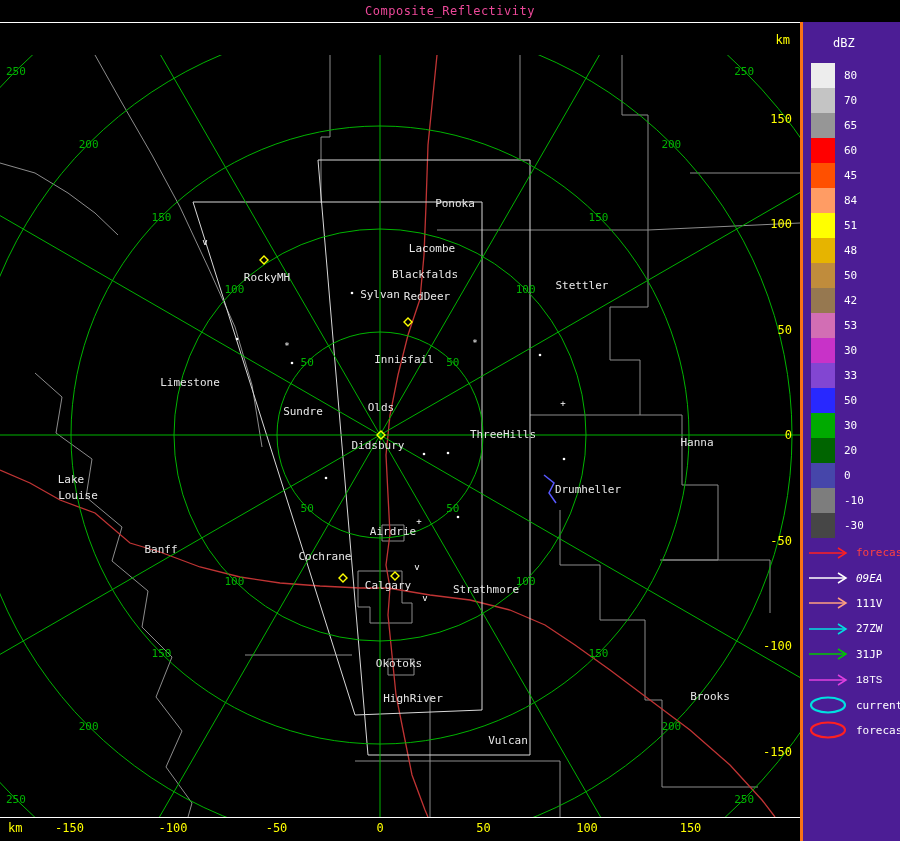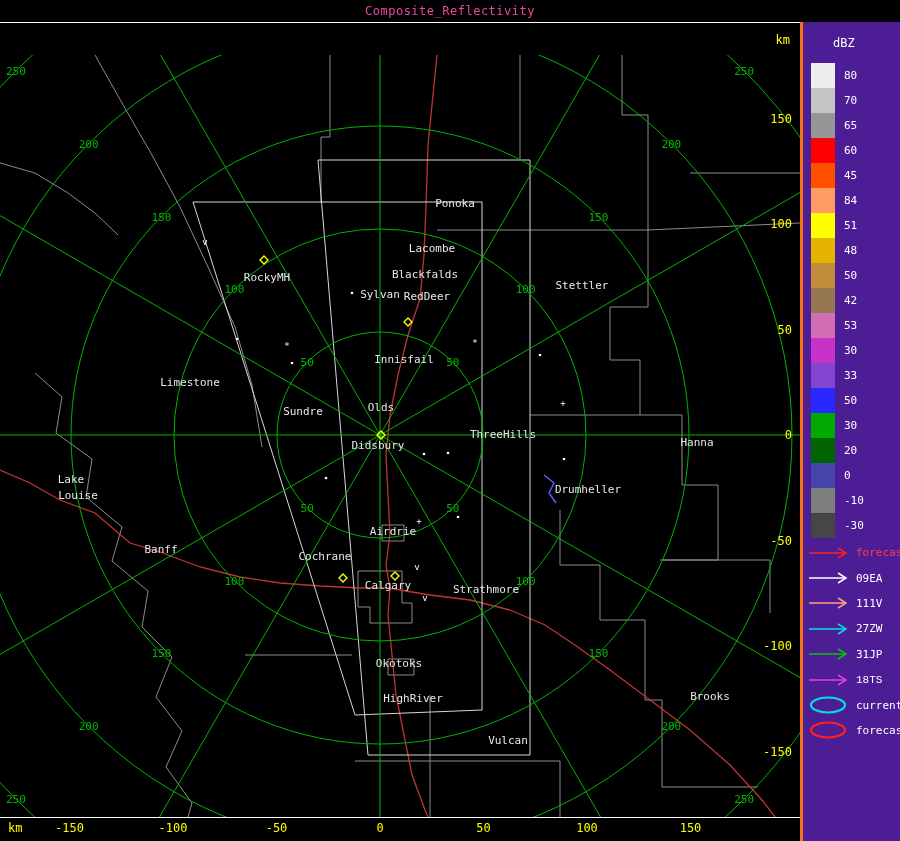--- a/index.html
+++ b/index.html
@@ -256,21 +256,21 @@
             <line x1="2" y1="7" x2="38" y2="7" stroke="#ff2020" stroke-width="1.5"></line>
             <polyline points="31,2 39,7 31,12" fill="none" stroke="#ff2020" stroke-width="1.5"></polyline>
           </svg>
           <span class="legend-label" style="color: rgb(255, 64, 64);">forecast</span>
         </div>
         <div class="legend-row">
           <svg width="46" height="14">
             <line x1="2" y1="7" x2="38" y2="7" stroke="#ffffff" stroke-width="1.5"></line>
             <polyline points="31,2 39,7 31,12" fill="none" stroke="#ffffff" stroke-width="1.5"></polyline>
           </svg>
-          <span class="legend-label" style="color: rgb(255, 255, 255);">09EA</span>
+          <span class="legend-label" style="color: rgb(255, 255, 255); font-style: italic;">09EA</span>
         </div>
         <div class="legend-row">
           <svg width="46" height="14">
             <line x1="2" y1="7" x2="38" y2="7" stroke="#ffa080" stroke-width="1.5"></line>
             <polyline points="31,2 39,7 31,12" fill="none" stroke="#ffa080" stroke-width="1.5"></polyline>
           </svg>
           <span class="legend-label" style="color: rgb(255, 255, 255);">111V</span>
         </div>
         <div class="legend-row">
           <svg width="46" height="14">

